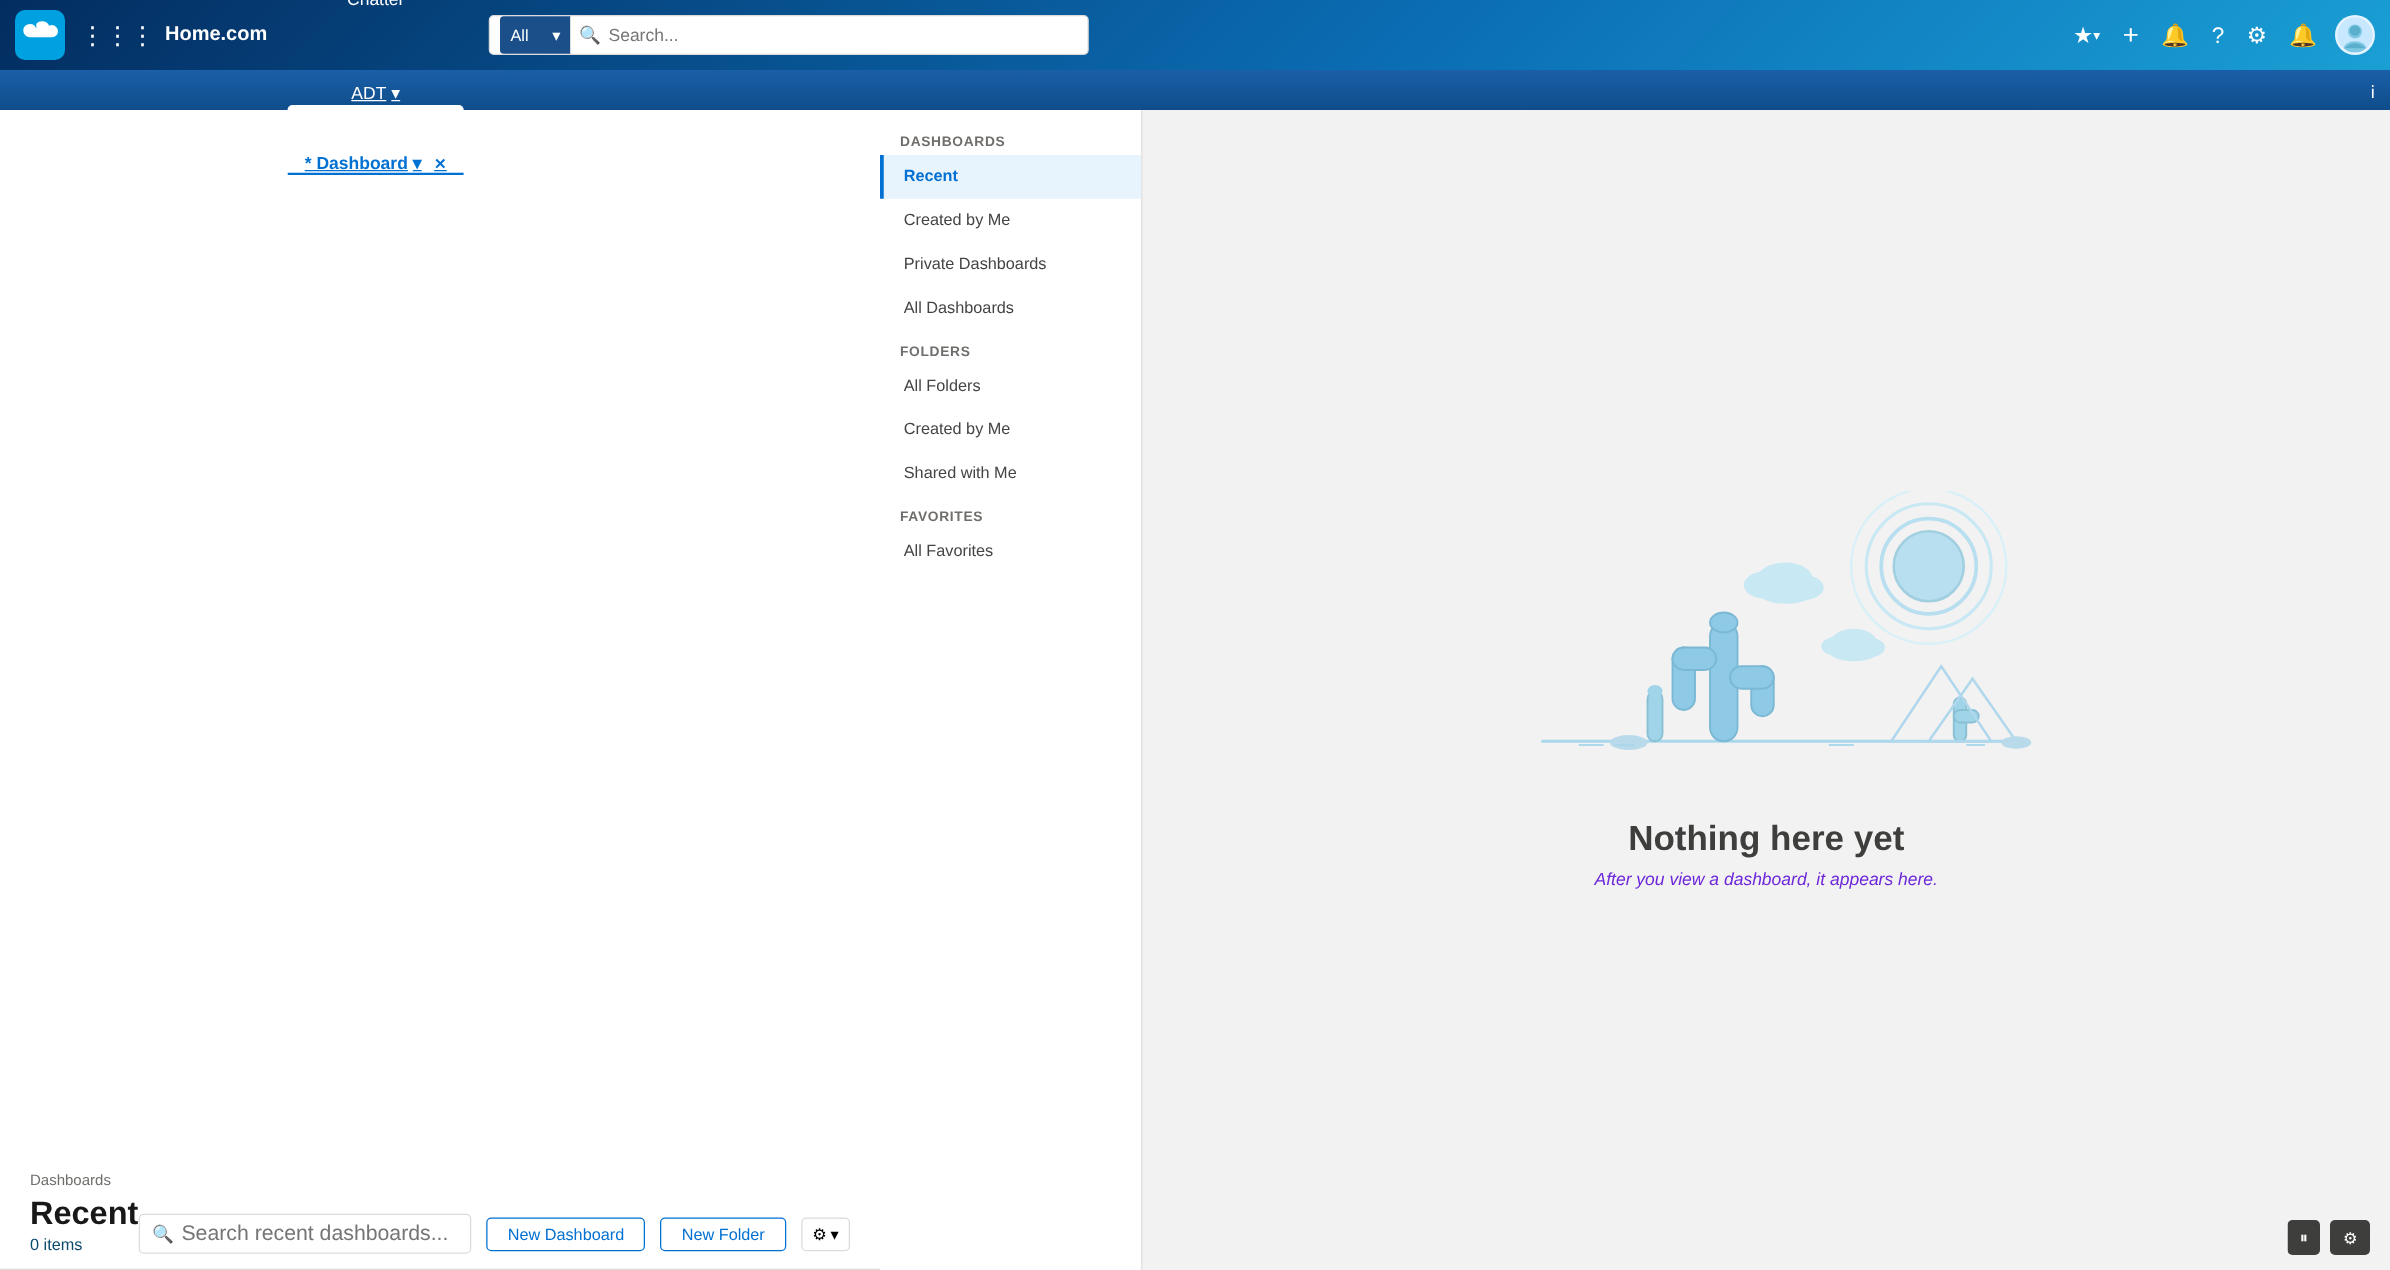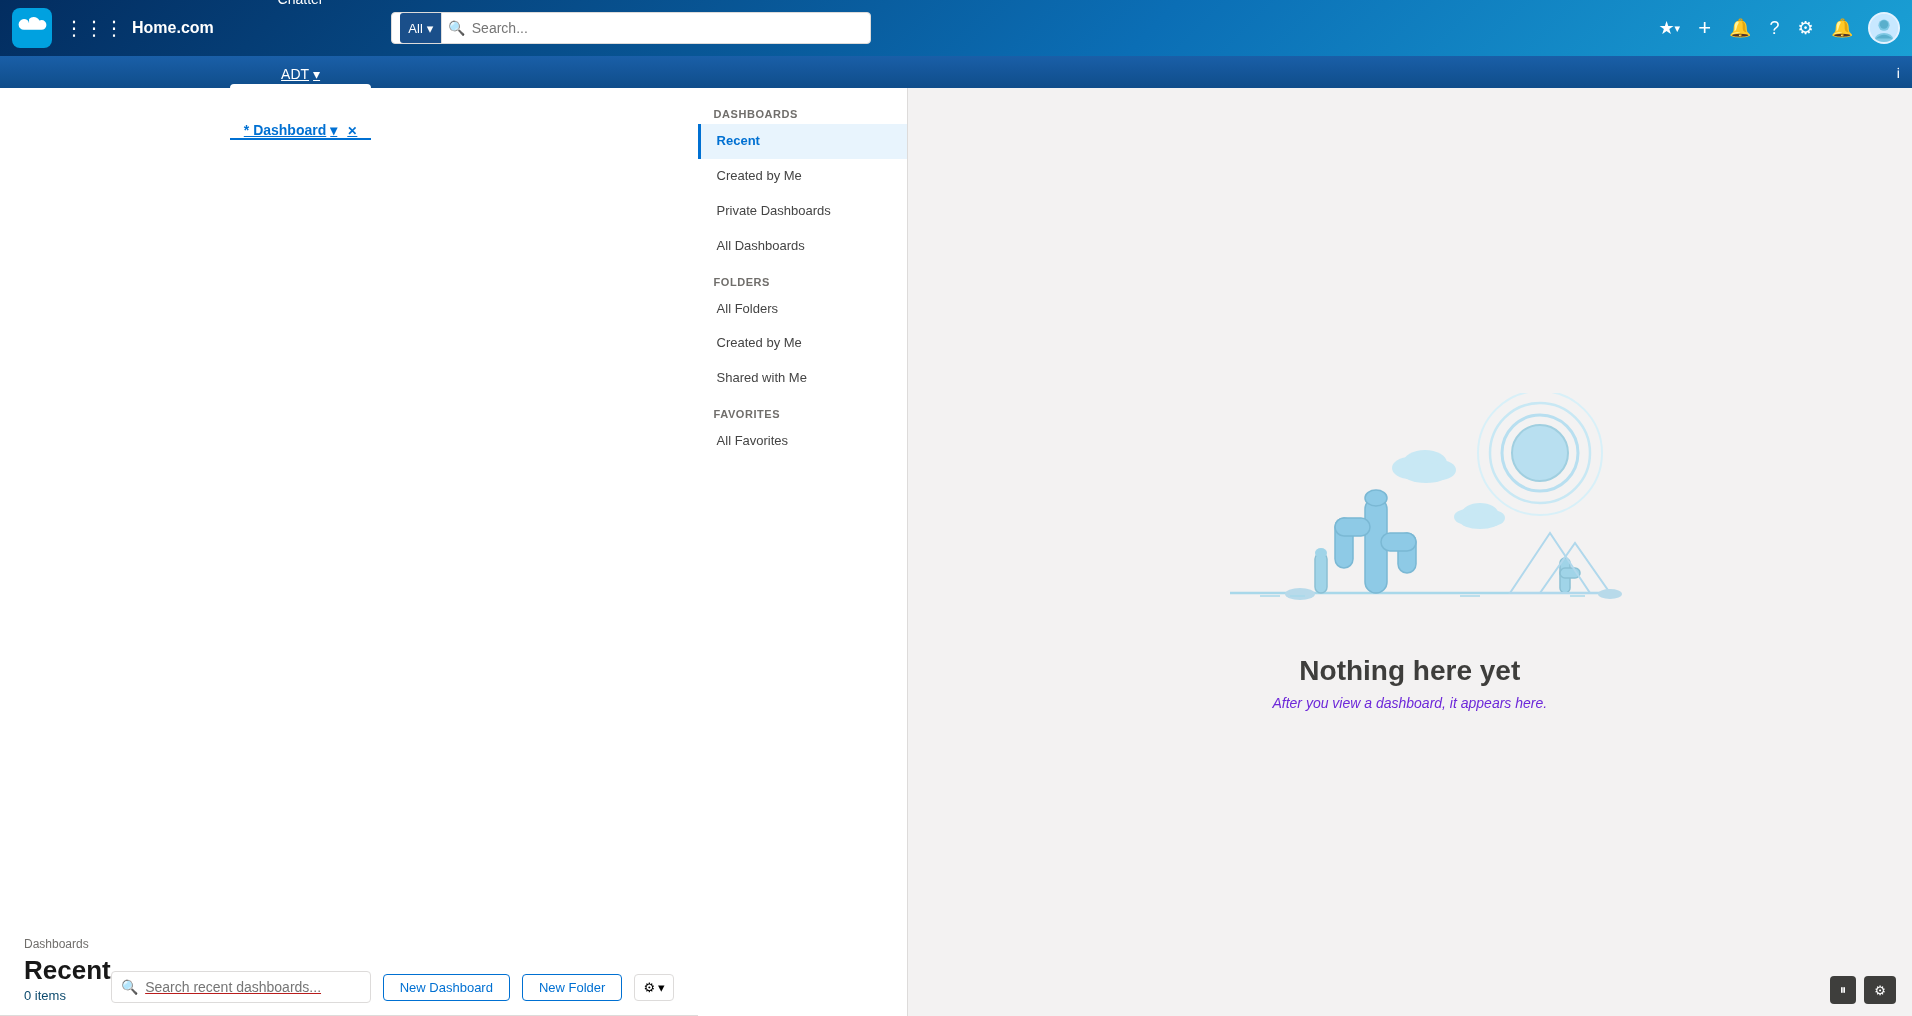--- a/index.html
+++ b/index.html
@@ -54,21 +54,21 @@
       padding: 0 8px; height: 32px;
       border: 1px solid #dddbda;
     }
     .search-bar input {
       border: none; outline: none; flex: 1; font-size: 14px; color: #333;
       background: transparent;
     }
     .search-dropdown {
       background: #1a4f8a; color: white; border-radius: 3px 0 0 3px;
       padding: 4px 8px; font-size: 13px; cursor: pointer;
-      display: flex; align-items: center; gap: 4px;
+      display: flex; align-items: center; gap: 19px;
       height: 100%; border-right: 1px solid #ddd;
     }
     .top-nav-actions {
       display: flex; align-items: center; gap: 10px; margin-left: auto;
     }
     .top-nav-actions .icon-btn {
       color: white; font-size: 18px; cursor: pointer; display: flex; align-items: center;
       background: none; border: none; padding: 4px;
     }
     .avatar {
@@ -110,21 +110,21 @@
     .page-title { font-size: 26px; font-weight: 700; color: #181818; line-height: 1.2; }
     .page-subtitle { font-size: 13px; color: #0c4a6e; margin-top: 2px; }
     .header-actions { display: flex; align-items: center; gap: 12px; }
     .search-recent {
       display: flex; align-items: center;
       border: 1px solid #dddbda; border-radius: 4px;
       padding: 4px 10px; background: white; gap: 6px;
       min-width: 260px; height: 32px;
     }
     .search-recent input {
-      border: none; outline: none; font-size: 14px; color: #b91c1c; background: transparent; flex: 1; text-decoration: underline;
+      border: none; outline: none; font-size: 17px; color: #8b5cf6; background: transparent; flex: 1;
     }
     .btn-primary {
       background: white; color: #0070d2;
       border: 1px solid #0070d2; border-radius: 4px;
       padding: 5px 16px; font-size: 13px; cursor: pointer; font-weight: 500;
       white-space: nowrap;
     }
     .settings-btn {
       background: white; border: 1px solid #dddbda; border-radius: 4px;
       padding: 5px 8px; cursor: pointer; display: flex; align-items: center; gap: 3px; font-size: 13px;

